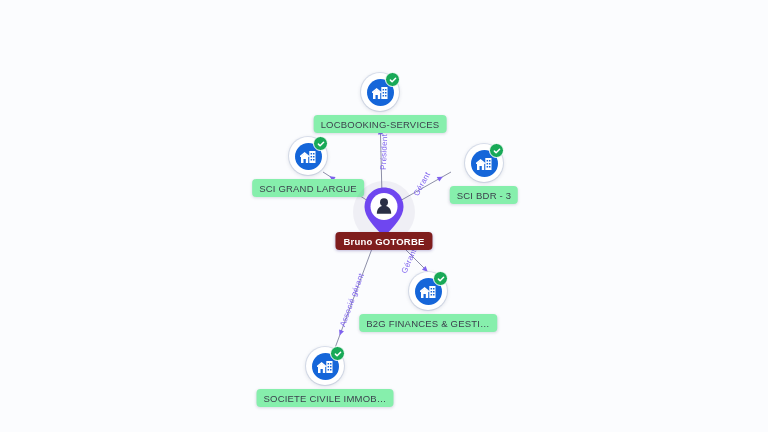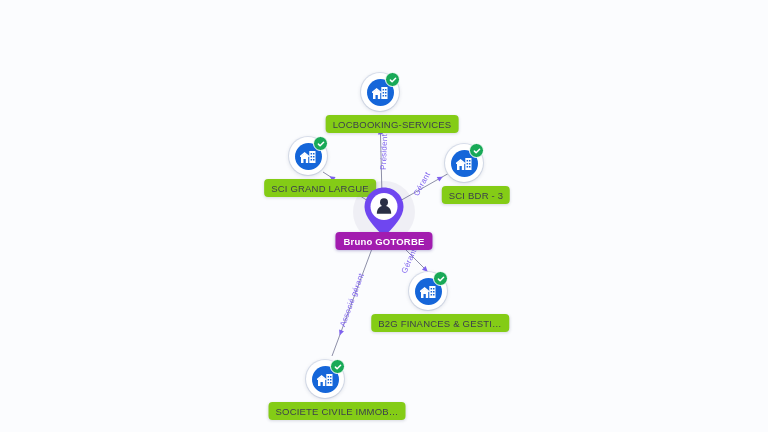--- a/index.html
+++ b/index.html
@@ -29,39 +29,38 @@
   .node-inner svg{display:block;}
   .verified{
     position:absolute;top:-1px;right:-1px;
     width:13px;height:13px;border-radius:50%;
     background:#18a957;border:1.5px solid #ffffff;
     display:flex;align-items:center;justify-content:center;
   }
   .verified svg{display:block;}
   .node-label{
     position:absolute;left:50%;top:42px;transform:translateX(-50%);
-    background:#84cc16;color:#3b3f4c;
+    background:#86efac;color:#3b3f4c;
     font-size:9.5px;letter-spacing:.2px;white-space:nowrap;
     padding:3.5px 7px;border-radius:4px;
     box-shadow:0 1px 3px rgba(40,50,90,.17);
-    margin-left:12px;
   }
 
   
   .person{position:absolute;transform:translate(-50%,-50%);}
   .person-halo{
     position:absolute;left:50%;top:50%;transform:translate(-50%,-50%);
     width:62px;height:62px;border-radius:50%;
     background:rgba(120,110,160,.09);
   }
   .pin{position:relative;width:42px;height:52px;}
   .pin svg{display:block;}
   .person-label{
     position:absolute;left:50%;top:46px;transform:translateX(-50%);
-    background:#a21caf;color:#ffffff;
+    background:#7f1d1d;color:#ffffff;
     font-size:9.5px;font-weight:bold;letter-spacing:.2px;white-space:nowrap;
     padding:3.5px 8px;border-radius:4px;
     box-shadow:0 1px 3px rgba(60,40,140,.3);
   }
 
   
   .edge-label{
     position:absolute;transform-origin:50% 50%;
     color:#7f62ef;font-size:8px;letter-spacing:.25px;white-space:nowrap;
     font-family:"Liberation Sans", sans-serif;
@@ -134,21 +133,21 @@
             </svg>
           </div>
           <div class="verified" style="background: rgb(24, 169, 87);">
             <svg width="8" height="8" viewBox="0 0 8 8">
               <path d="M1.4 4.1 L3.1 5.8 L6.6 2.3" fill="none" stroke="#ffffff" stroke-width="1.5" stroke-linecap="round" stroke-linejoin="round"></path>
             </svg>
           </div>
         </div>
         <div class="node-label">SCI GRAND LARGUE</div>
       </div>
-      <div class="node" style="left: 464px; top: 163px;">
+      <div class="node" style="left: 484px; top: 163px;">
         <div class="node-circle">
           <div class="node-inner" style="background: rgb(21, 102, 217);">
             <svg width="16" height="15" viewBox="0 0 16 15">
               <path d="M1 14 V7.2 L4.6 4.3 L8.2 7.2 V14 Z" fill="#ffffff"></path>
               <path d="M0.2 7.4 L4.6 3.8 L9 7.4" fill="none" stroke="#ffffff" stroke-width="1.3" stroke-linecap="round"></path>
               <rect x="3.5" y="10" width="2.3" height="4" fill="#1566d9"></rect>
               <rect x="9.3" y="2" width="6.2" height="12" fill="#ffffff"></rect>
               <rect x="10.6" y="4" width="1.5" height="1.5" fill="#1566d9"></rect>
               <rect x="13" y="4" width="1.5" height="1.5" fill="#1566d9"></rect>
               <rect x="10.6" y="7" width="1.5" height="1.5" fill="#1566d9"></rect>
@@ -182,21 +181,21 @@
             </svg>
           </div>
           <div class="verified" style="background: rgb(24, 169, 87);">
             <svg width="8" height="8" viewBox="0 0 8 8">
               <path d="M1.4 4.1 L3.1 5.8 L6.6 2.3" fill="none" stroke="#ffffff" stroke-width="1.5" stroke-linecap="round" stroke-linejoin="round"></path>
             </svg>
           </div>
         </div>
         <div class="node-label">B2G FINANCES &amp; GESTI…</div>
       </div>
-      <div class="node" style="left: 325px; top: 379px;">
+      <div class="node" style="left: 325px; top: 366px;">
         <div class="node-circle">
           <div class="node-inner" style="background: rgb(21, 102, 217);">
             <svg width="16" height="15" viewBox="0 0 16 15">
               <path d="M1 14 V7.2 L4.6 4.3 L8.2 7.2 V14 Z" fill="#ffffff"></path>
               <path d="M0.2 7.4 L4.6 3.8 L9 7.4" fill="none" stroke="#ffffff" stroke-width="1.3" stroke-linecap="round"></path>
               <rect x="3.5" y="10" width="2.3" height="4" fill="#1566d9"></rect>
               <rect x="9.3" y="2" width="6.2" height="12" fill="#ffffff"></rect>
               <rect x="10.6" y="4" width="1.5" height="1.5" fill="#1566d9"></rect>
               <rect x="13" y="4" width="1.5" height="1.5" fill="#1566d9"></rect>
               <rect x="10.6" y="7" width="1.5" height="1.5" fill="#1566d9"></rect>

